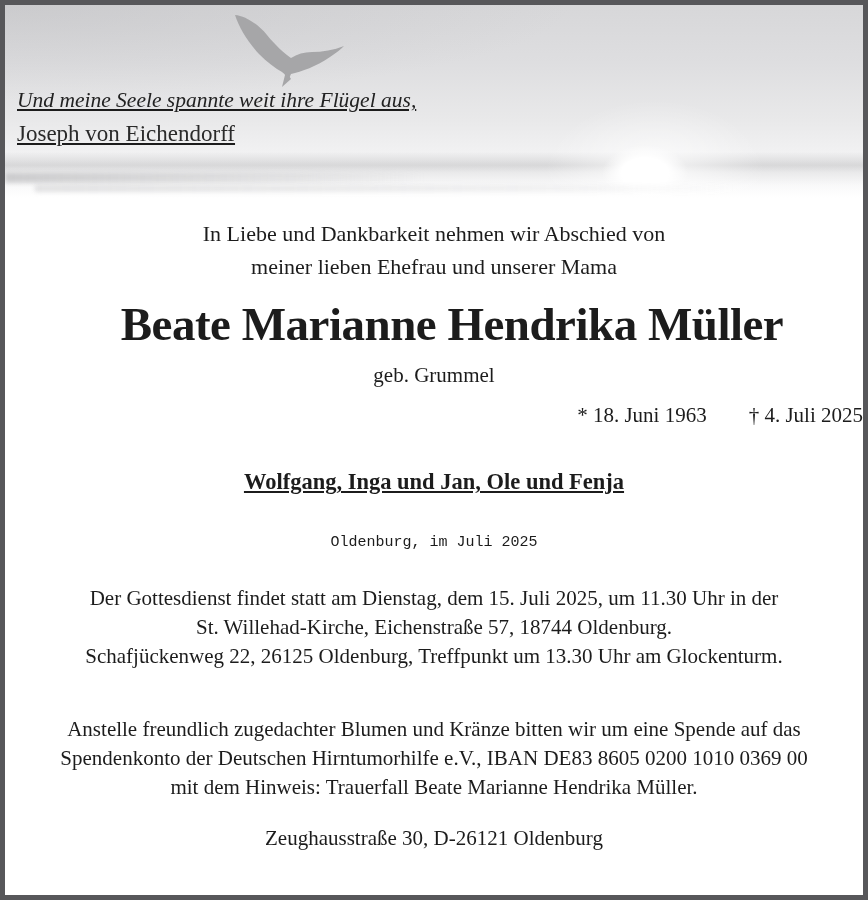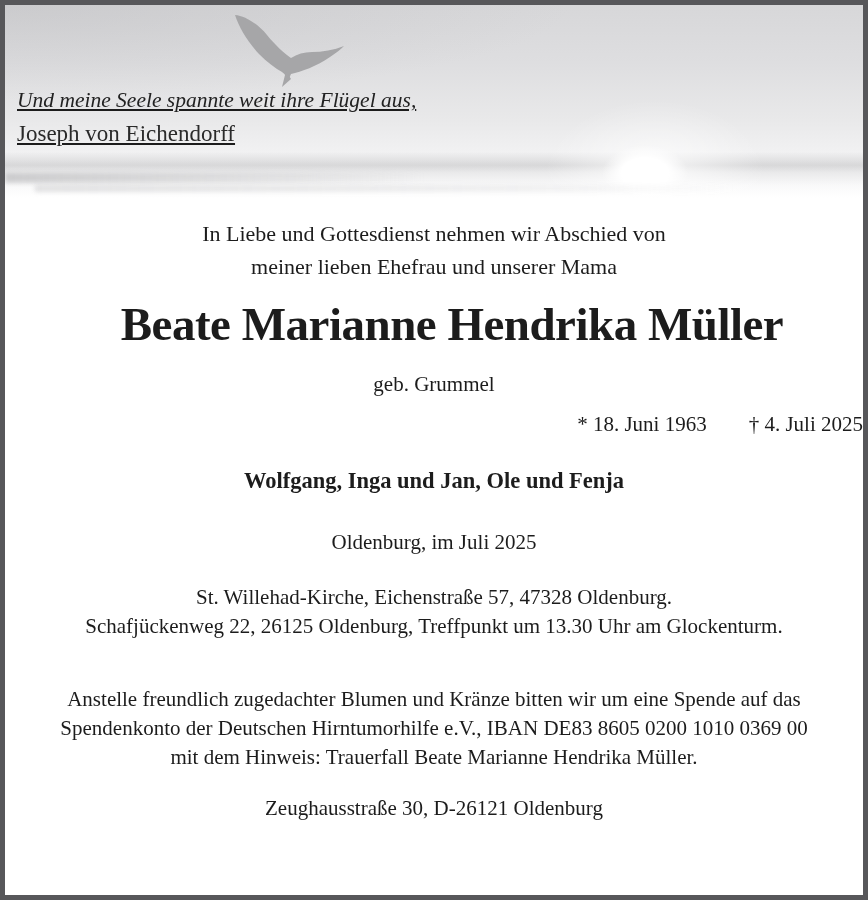--- a/index.html
+++ b/index.html
@@ -113,42 +113,44 @@
   }
   .name {
     margin-top: 15px;
     font-size: 47px;
     font-weight: bold;
     line-height: 52px;
     letter-spacing: -0.5px;
     margin-left: 36px;
   }
   .maiden {
-    margin-top: 21px;
+    margin-top: 12px;
     font-size: 21px;
     line-height: 26px;
   }
   .dates {
     margin-top: 14px;
     font-size: 21px;
     line-height: 26px;
     display: flex;
     justify-content: flex-end;
     gap: 42px;
   }
   .family {
-    margin-top: 30px;
+    margin-top: 40px;
     font-size: 22.5px;
     font-weight: bold;
     line-height: 28px;
+    text-decoration: underline;
   }
   .placedate {
     margin-top: 34px;
-    font-size: 21px;
-    line-height: 26px;
+    font-size: 15px;
+    line-height: 26px;
+    font-family: Liberation Mono, monospace;
   }
   .para {
     font-size: 21px;
     line-height: 29px;
   }
   .service    { margin-top: 28px; }
   .donation   { margin-top: 44px; }
   .condolence { margin-top: 22px; }
 </style>
 </head>
@@ -181,39 +183,40 @@
 
     <div class="poem">
       <div class="poem-line">Und meine Seele spannte weit ihre Flügel aus,</div>
       <div class="poem-attr">Joseph von Eichendorff</div>
     </div>
   </div>
 
   <div class="bodytext">
 
     <div class="intro">
-      <div>In Liebe und Gottesdienst nehmen wir Abschied von</div>
+      <div>In Liebe und Dankbarkeit nehmen wir Abschied von</div>
       <div>meiner lieben Ehefrau und unserer Mama</div>
     </div>
 
     <div class="name">Beate Marianne Hendrika Müller</div>
 
     <div class="maiden">geb. Grummel</div>
 
     <div class="dates">
       <span>* 18. Juni 1963</span>
       <span>† 4. Juli 2025</span>
     </div>
 
     <div class="family">Wolfgang, Inga und Jan, Ole und Fenja</div>
 
     <div class="placedate">Oldenburg, im Juli 2025</div>
 
     <div class="para service">
-      <div>St. Willehad-Kirche, Eichenstraße 57, 47328 Oldenburg.</div>
+      <div>Der Gottesdienst findet statt am Dienstag, dem 15. Juli 2025, um 11.30 Uhr in der</div>
+      <div>St. Willehad-Kirche, Eichenstraße 57, 18744 Oldenburg.</div>
       <div>Schafjückenweg 22, 26125 Oldenburg, Treffpunkt um 13.30 Uhr am Glockenturm.</div>
     </div>
 
     <div class="para donation">
       <div>Anstelle freundlich zugedachter Blumen und Kränze bitten wir um eine Spende auf das</div>
       <div>Spendenkonto der Deutschen Hirntumorhilfe e.V., IBAN DE83 8605 0200 1010 0369 00</div>
       <div>mit dem Hinweis: Trauerfall Beate Marianne Hendrika Müller.</div>
     </div>
 
     <div class="para condolence">

